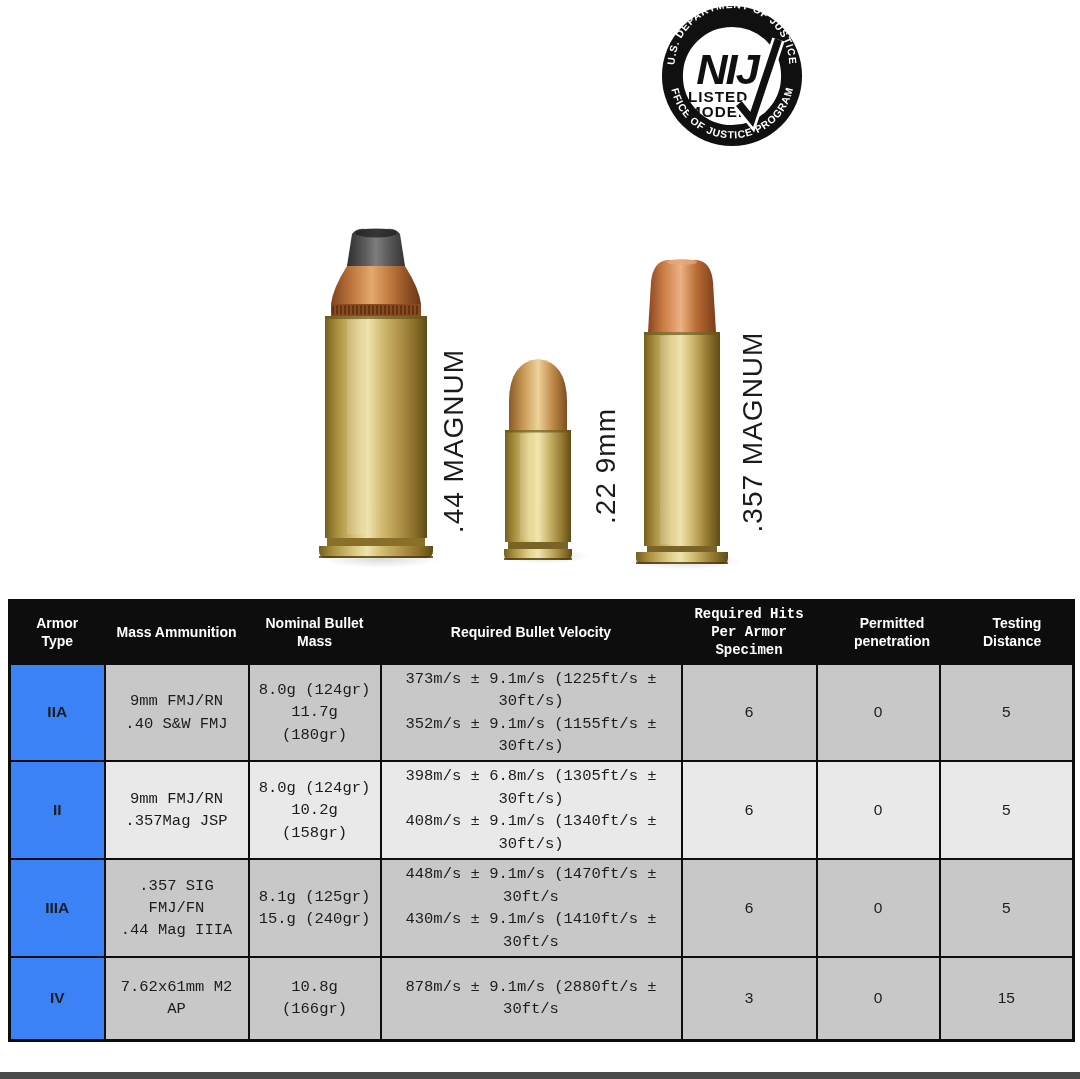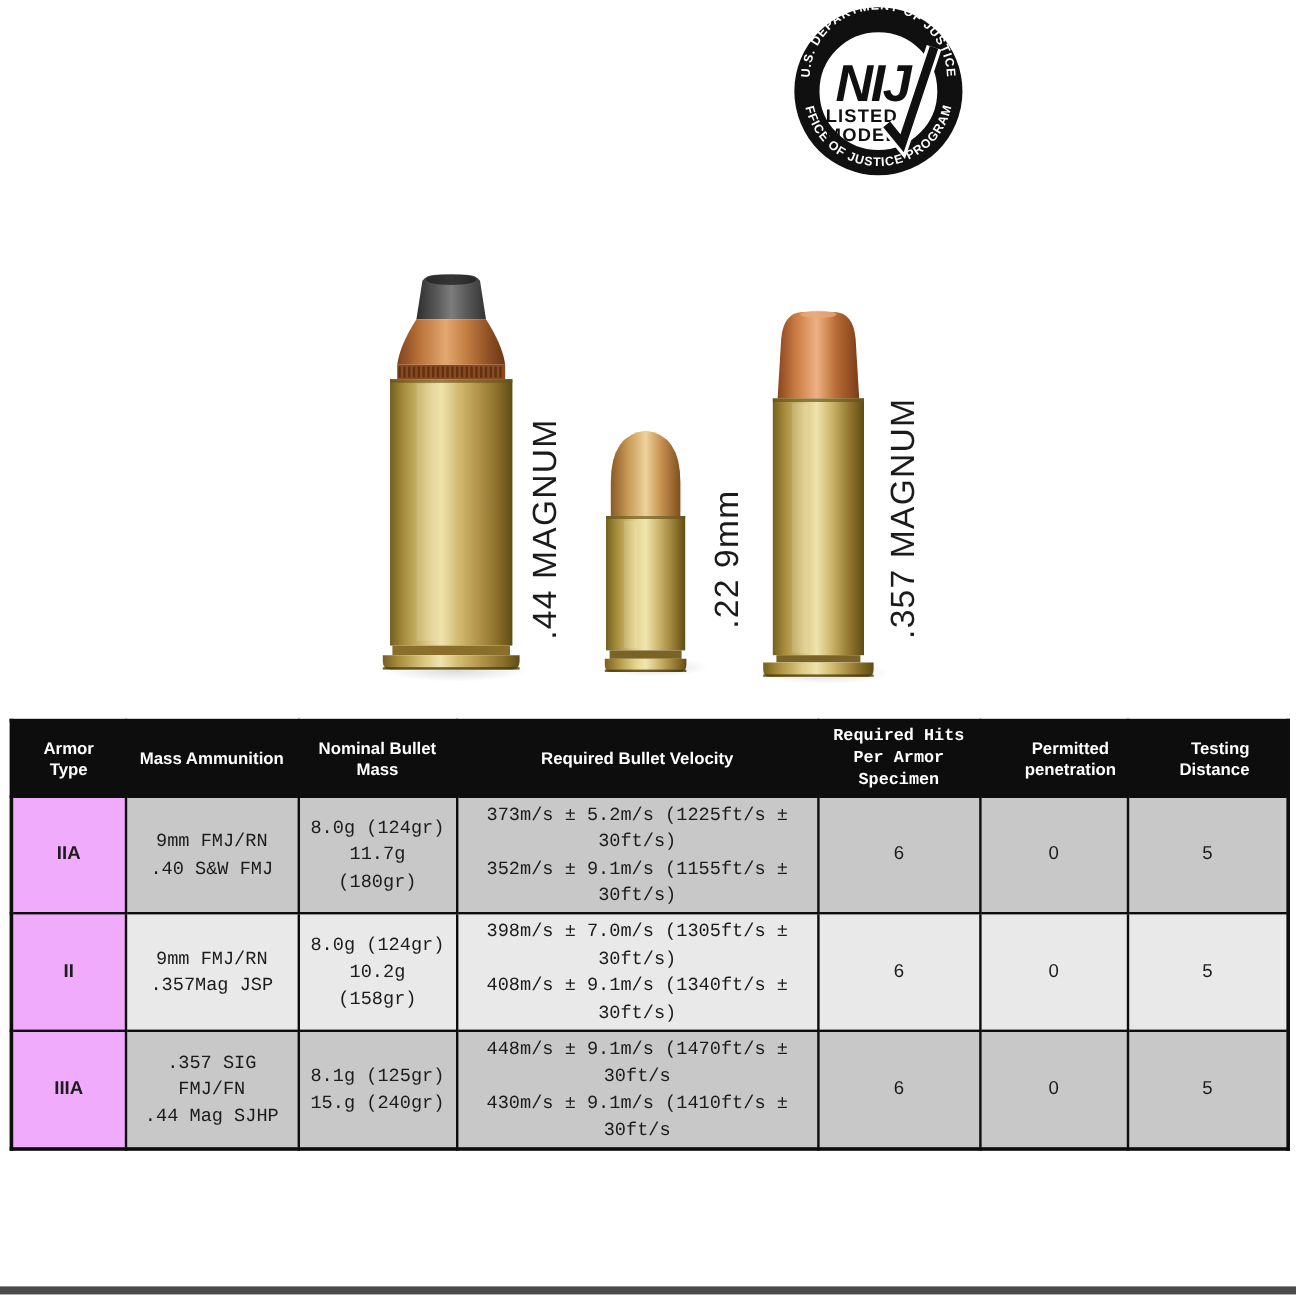--- a/index.html
+++ b/index.html
@@ -30,21 +30,21 @@
   .hwrap{margin:0 auto;}
   .spec-table thead th:nth-child(3) .hwrap{max-width:110px;}
   .spec-table thead th:nth-child(5) .hwrap{max-width:122px;font-family:Liberation Mono, monospace;}
   .spec-table thead th:nth-child(6) .hwrap{max-width:92px;margin-left:28px;}
   .spec-table thead th:nth-child(7) .hwrap{max-width:70px;text-align:right;}
   .spec-table tbody tr{height:83px;}
   .spec-table tbody td{font-size:15.5px;color:#1c1c1c;line-height:1.45;}
   .armor-cell{background:#4f4f4f;color:#f4f4f4;font-weight:bold;font-size:16px;}
   tr.row-dark td{background:#c8c8c8;}
   tr.row-light td{background:#e9e9e9;}
-  tr.row-dark td.armor-cell, tr.row-light td.armor-cell{background:#f0abfc;}
+  tr.row-dark td.armor-cell, tr.row-light td.armor-cell{background:#3b82f6;}
   .line{display:block;font-family:Liberation Mono, monospace;}
   .line:empty{display:none;}
   
   .bottom-bar{position:absolute;left:0;top:1072px;width:1080px;height:7px;background:#4b4b4b;}
 </style>
 </head>
 <body>
 
 <div class="page">
 
@@ -215,60 +215,75 @@
         <td class="armor-cell">IIA</td>
         <td>
             <span class="line">9mm FMJ/RN</span>
             <span class="line">.40 S&amp;W FMJ</span>
           </td>
         <td>
             <span class="line">8.0g (124gr)</span>
             <span class="line">11.7g (180gr)</span>
           </td>
         <td>
-            <span class="line">373m/s ± 5.2m/s (1225ft/s ± 30ft/s)</span>
+            <span class="line">373m/s ± 9.1m/s (1225ft/s ± 30ft/s)</span>
             <span class="line">352m/s ± 9.1m/s (1155ft/s ± 30ft/s)</span>
           </td>
         <td>6</td>
         <td>0</td>
         <td>5</td>
       </tr>
       <tr class="row-light">
         <td class="armor-cell">II</td>
         <td>
             <span class="line">9mm FMJ/RN</span>
             <span class="line">.357Mag JSP</span>
           </td>
         <td>
             <span class="line">8.0g (124gr)</span>
             <span class="line">10.2g (158gr)</span>
           </td>
         <td>
-            <span class="line">398m/s ± 7.0m/s (1305ft/s ± 30ft/s)</span>
+            <span class="line">398m/s ± 6.8m/s (1305ft/s ± 30ft/s)</span>
             <span class="line">408m/s ± 9.1m/s (1340ft/s ± 30ft/s)</span>
           </td>
         <td>6</td>
         <td>0</td>
         <td>5</td>
       </tr>
       <tr class="row-dark">
         <td class="armor-cell">IIIA</td>
         <td>
             <span class="line">.357 SIG FMJ/FN</span>
-            <span class="line">.44 Mag SJHP</span>
+            <span class="line">.44 Mag IIIA</span>
           </td>
         <td>
             <span class="line">8.1g (125gr)</span>
             <span class="line">15.g (240gr)</span>
           </td>
         <td>
             <span class="line">448m/s ± 9.1m/s (1470ft/s ± 30ft/s</span>
             <span class="line">430m/s ± 9.1m/s (1410ft/s ± 30ft/s</span>
           </td>
         <td>6</td>
         <td>0</td>
         <td>5</td>
       </tr>
+      <tr class="row-dark">
+        <td class="armor-cell">IV</td>
+        <td>
+            <span class="line">7.62x61mm M2 AP</span>
+          </td>
+        <td>
+            <span class="line">10.8g (166gr)</span>
+          </td>
+        <td>
+            <span class="line">878m/s ± 9.1m/s (2880ft/s ± 30ft/s</span>
+          </td>
+        <td>3</td>
+        <td>0</td>
+        <td>15</td>
+      </tr>
     </tbody>
   </table>
 
   <div class="bottom-bar"></div>
 </div>
 
 </body></html>

